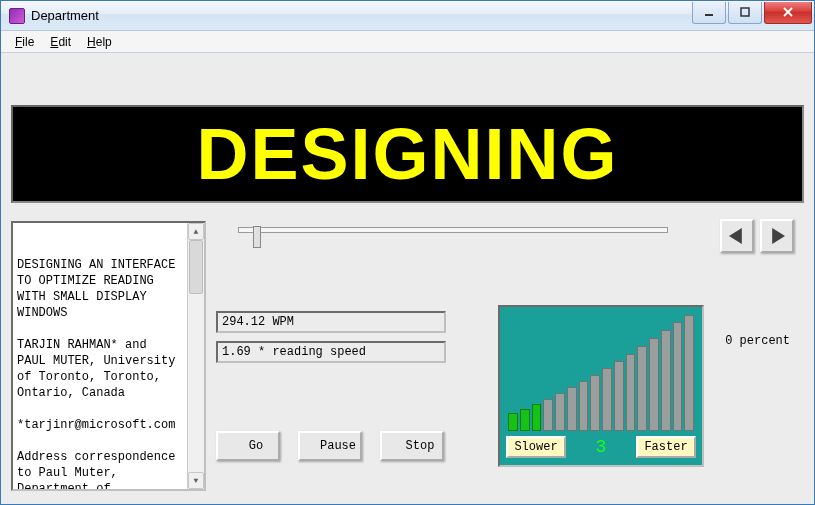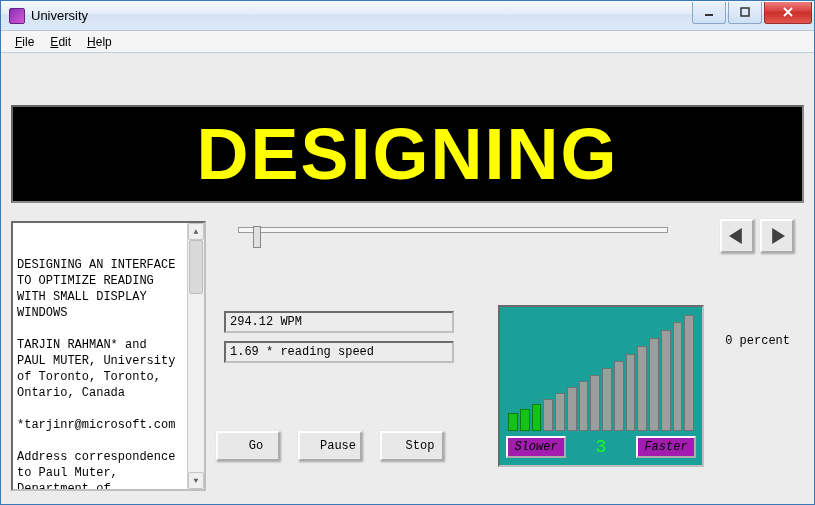--- a/index.html
+++ b/index.html
@@ -154,21 +154,20 @@
   .navbtn svg{width:16px;height:16px;}
   .readouts { position:absolute; left:0; top:90px; }
   .readout {
     width: 230px; height:22px;
     background:#ececec;
     border:2px inset #bfbfbf;
     font-family:"Courier New",monospace;
     font-size:12px;
     padding:2px 4px;
     margin-bottom:8px;
-    margin-left:8px;
   }
   .percent-label{
     position:absolute; right:14px; top:82px;
     font-family:"Courier New",monospace; font-size:12px;margin-top:31px;
   }
   .ctrl-btns{ position:absolute; left:0; top:210px; display:flex; gap:18px;}
   .ctrl-btn{
     width:64px; height:30px;
     background:#e8e8e8;
     border:2px outset #fff;
@@ -188,25 +187,25 @@
     display:flex; align-items:flex-end; gap:2px;
   }
   .bar{ width:10px; background:#9a9e9d; border:1px solid #6f7372;}
   .bar.active{ background:#15c215; border-color:#0c7a0c;}
   .spd-ctrl{
     position:absolute; left:6px; right:6px; bottom:6px; height:24px;
     display:flex; align-items:center; justify-content:space-between;
   }
   .spd-btn{
     width:60px; height:22px;
-    background:#a21caf;
+    background:#fef9c3;
     border:2px outset #fff;
     font-family:"Courier New",monospace;
     font-size:12px;
-    display:flex;align-items:center;justify-content:center;font-style:italic;
+    display:flex;align-items:center;justify-content:center;
   }
   .spd-val{
     font-family:"Courier New",monospace; font-size:18px;
     color:#15ff15;
   }
   .statusbar{
     height:20px;
     font-family:"Courier New",monospace;
     font-size:12px;
     padding:2px 2px;
@@ -214,21 +213,21 @@
     display:flex; align-items:center;
   }
 </style>
 </head>
 <body>
 
 <div class="window">
 
   <div class="titlebar">
     <div class="app-icon"></div>
-    <div class="title">University</div>
+    <div class="title">Department</div>
     <div class="winbtns">
       <div class="winbtn">
         <svg viewBox="0 0 10 10" width="10" height="10">
             <rect x="1" y="7" width="8" height="2" fill="#333"></rect>
           </svg>
       </div>
       <div class="winbtn">
         <svg viewBox="0 0 10 10" width="10" height="10">
             <rect x="1" y="1" width="8" height="8" fill="none" stroke="#333" stroke-width="1.5"></rect>
           </svg>

